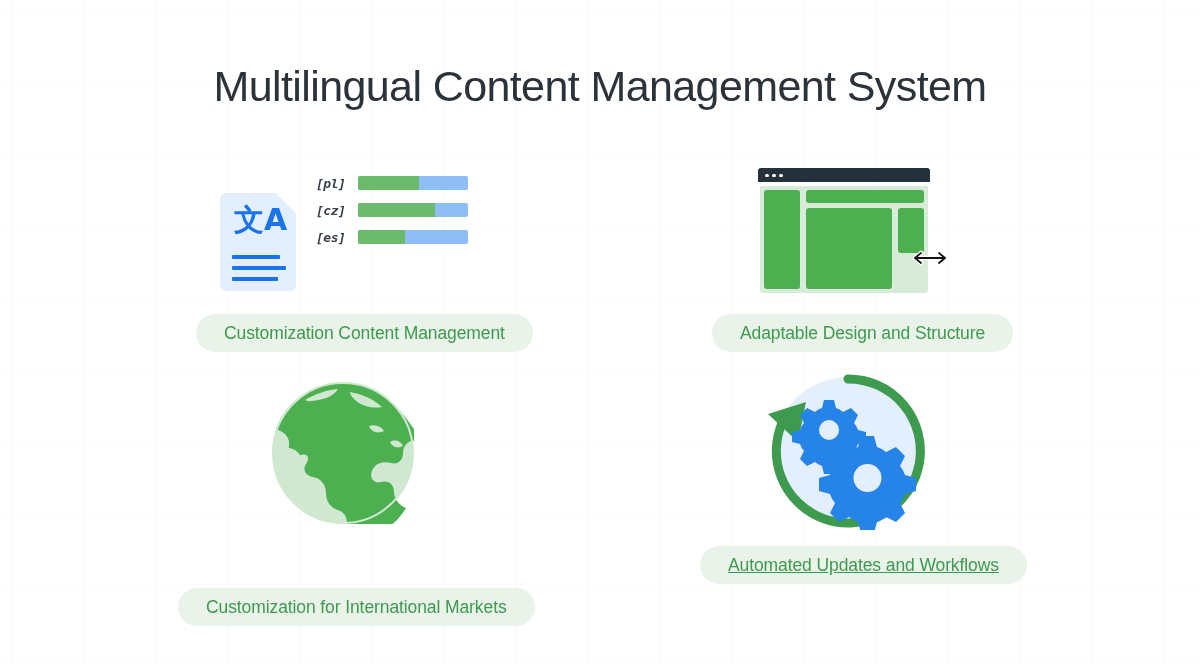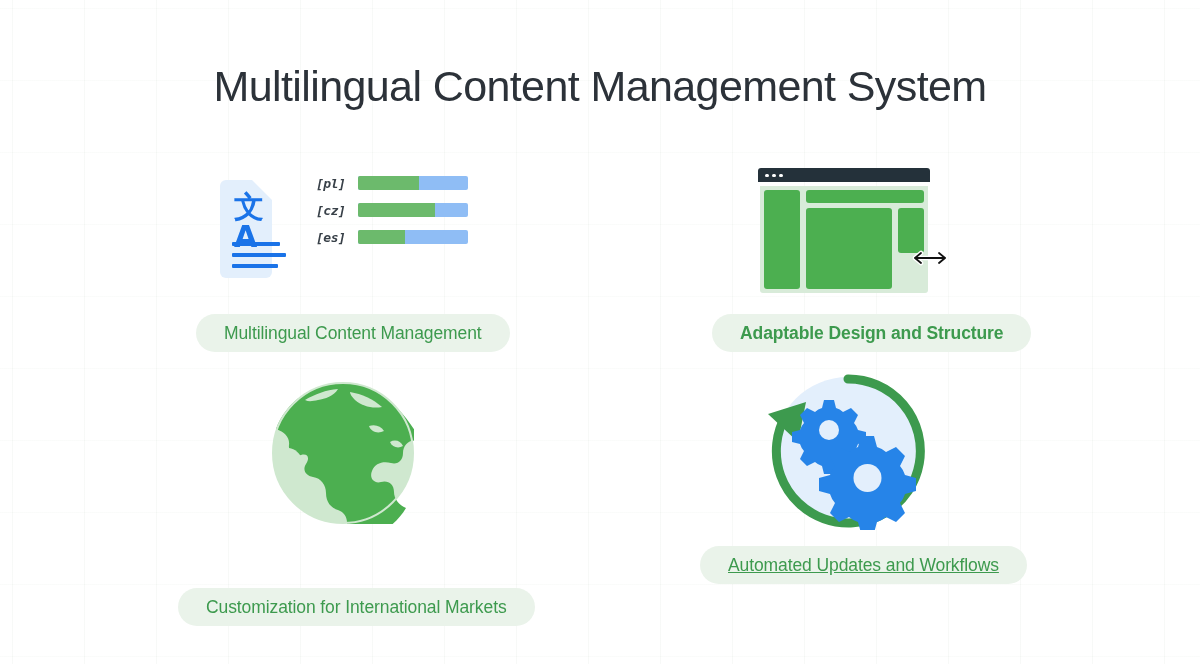--- a/index.html
+++ b/index.html
@@ -40,21 +40,21 @@
     border-radius:19px;
     background:#eaf3ea;
     color:#3d9a4e;
     font-size:17.5px;
     letter-spacing:-0.1px;
     white-space:nowrap;
     box-sizing:border-box;
   }
 
   
-  #q1-icon{position:absolute;left:220px;top:180px;width:52px;height:98px;}
+  #q1-icon{position:absolute;left:220px;top:193px;width:76px;height:98px;}
   .doc-page{
     position:absolute;inset:0;
     background:#e3effc;
     border-radius:6px;
   }
   .doc-fold{
     position:absolute;right:0;top:0;
     width:20px;height:20px;
     background:#ffffff;
     clip-path:polygon(0 0,100% 100%,100% 0);
@@ -151,21 +151,21 @@
       </div>
     </div>
     <div class="bar-row">
       <div class="bar-label">[es]</div>
       <div class="bar-track">
         <div class="bar-fill" style="width: 43%;"></div>
       </div>
     </div>
   </div>
 
-  <div class="pill" style="left:196px;top:314px;">Multilingual Content Management</div>
+  <div class="pill" style="left:196px;top:314px;">Customization Content Management</div>
 </div>
 
 <div class="quadrant">
 
   <div id="q2-icon">
     <div class="win-bar">
       <span class="win-dot" style="left:7px;"></span>
       <span class="win-dot" style="left:14px;"></span>
       <span class="win-dot" style="left:21px;"></span>
     </div>
@@ -183,21 +183,21 @@
       <path d="M27 5 L33 10 L27 15"></path>
       <path d="M3.5 10 L32.5 10"></path>
     </g>
     <g stroke="#111111" stroke-width="1.8" fill="none" stroke-linecap="round" stroke-linejoin="round">
       <path d="M9 5 L3 10 L9 15"></path>
       <path d="M27 5 L33 10 L27 15"></path>
       <path d="M3.5 10 L32.5 10"></path>
     </g>
   </svg>
 
-  <div class="pill" style="left:712px;top:314px;font-weight:bold;">Adaptable Design and Structure</div>
+  <div class="pill" style="left:712px;top:314px;">Adaptable Design and Structure</div>
 </div>
 
 <div class="quadrant">
 
   <svg id="q3-icon" viewBox="0 0 142 142">
     <circle cx="71" cy="71" r="70" fill="#cfe8cf"></circle>
 
     <path fill="#4caf50" d="
       M71 1
       C40 1 14 20 4 47

